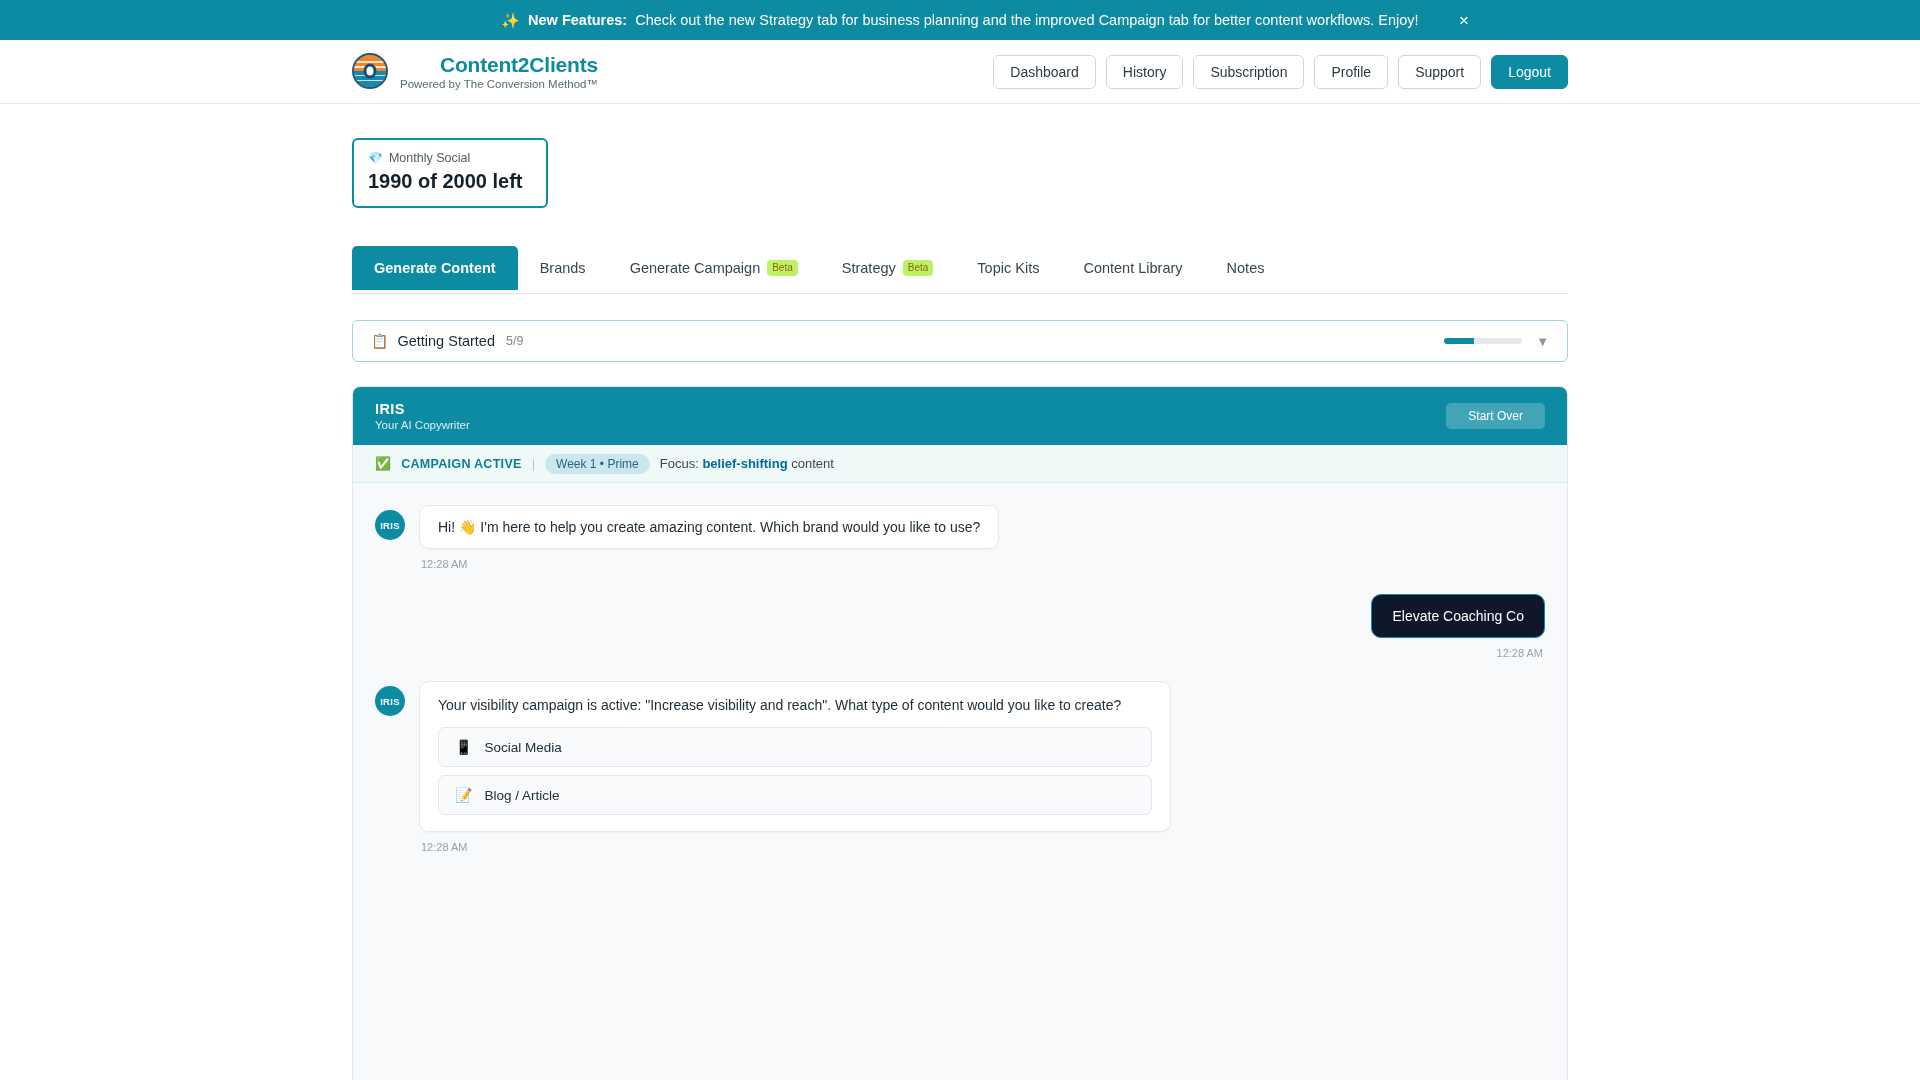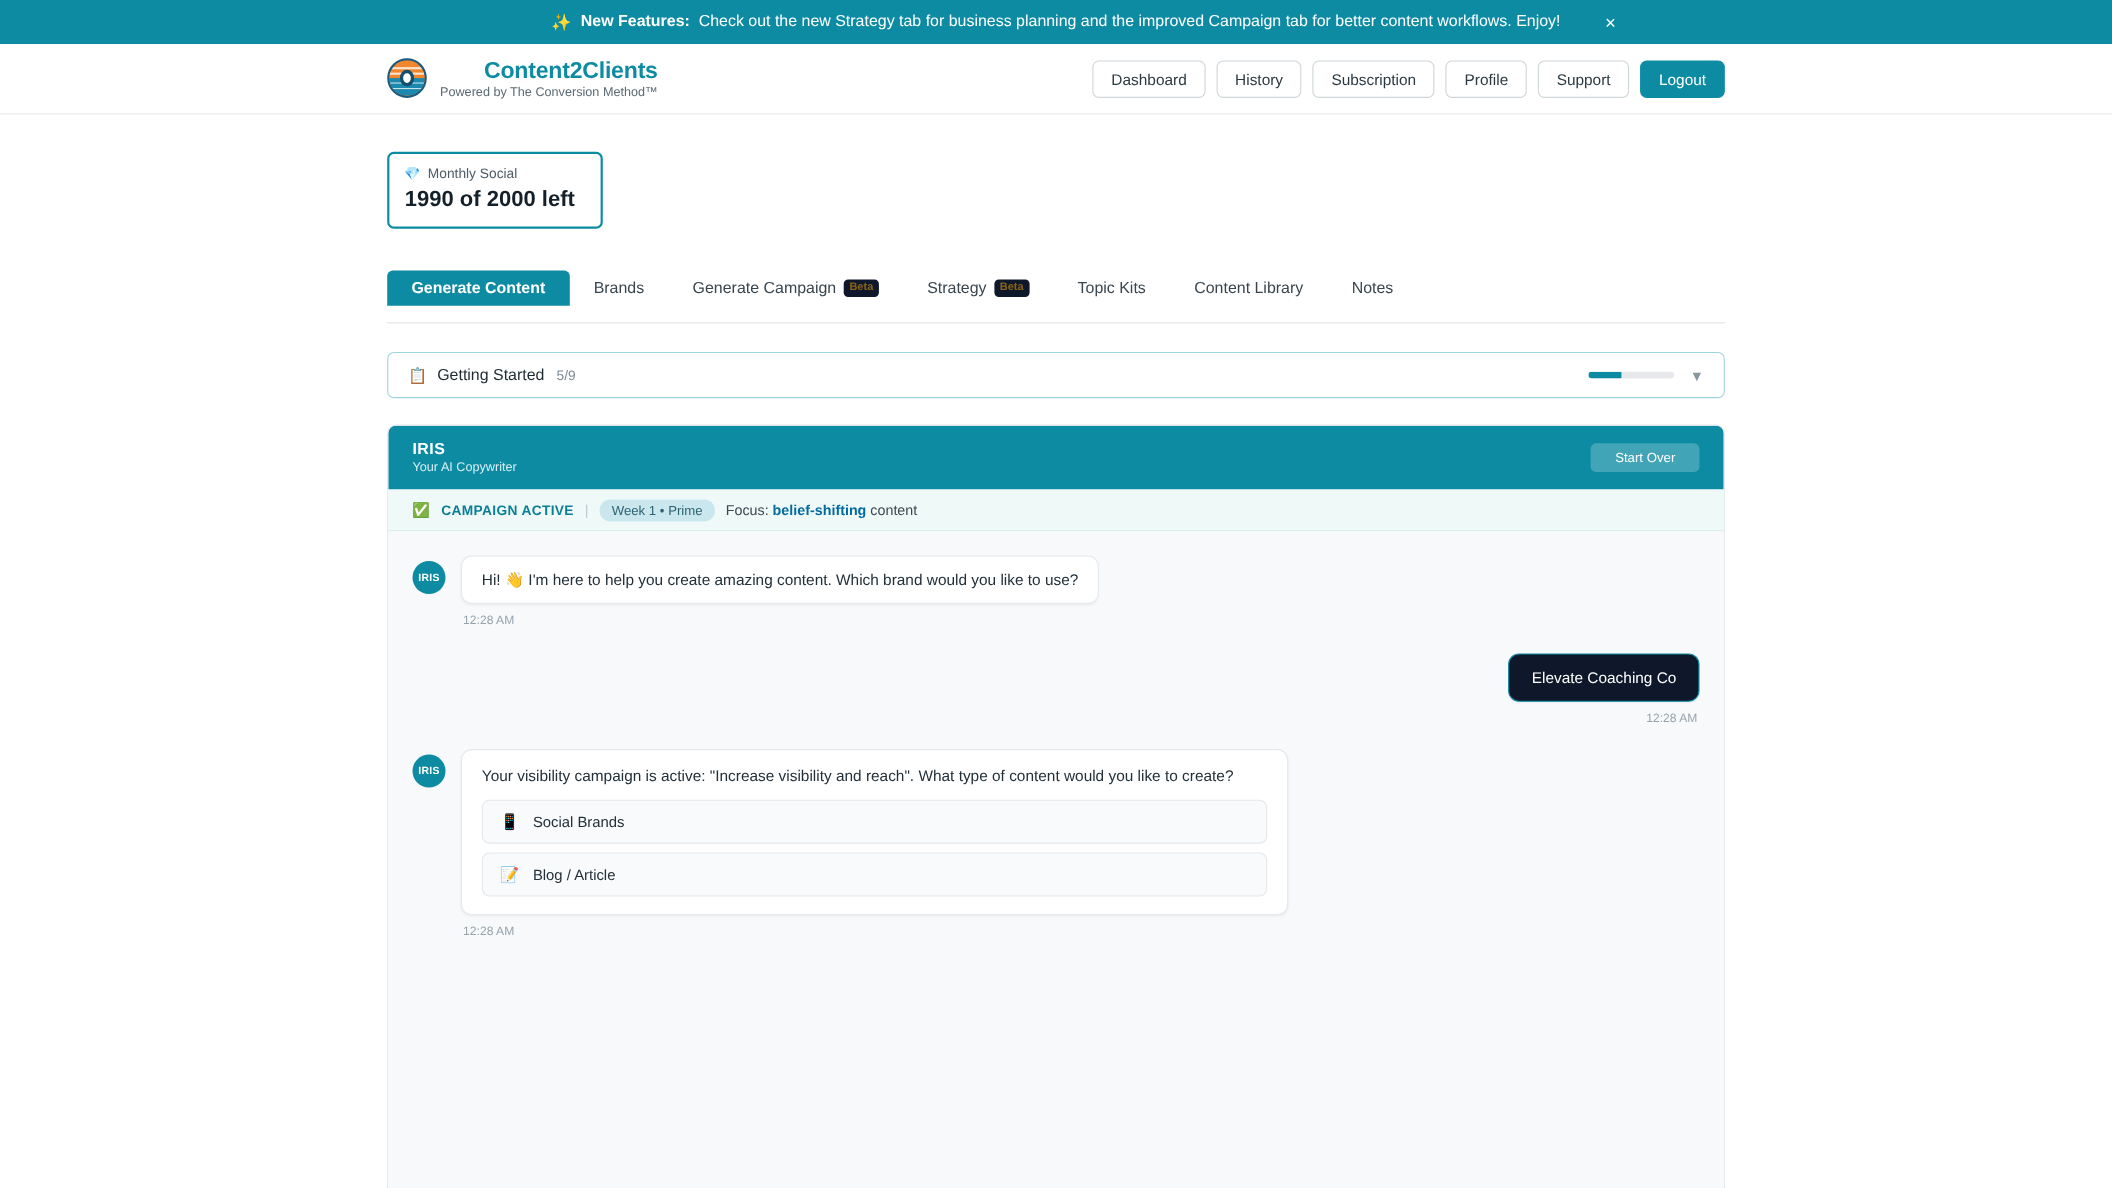--- a/index.html
+++ b/index.html
@@ -158,33 +158,33 @@
   }
   .tab {
     display: flex; align-items: center; gap: 7px;
     padding: 0 22px;
     font-size: 14.5px;
     color: #39464f;
     cursor: pointer;
     background: transparent;
     border: none;
     font-family: "Liberation Sans", sans-serif;
-    height: 32px;
+    height: 44px;
   }
   .tab.active {
     background: #0d8ba3;
     color: #ffffff;
     font-weight: bold;
     border-radius: 5px 5px 0 0;
   }
   .beta {
-    background: #0f172a;
+    background: #bef264;
     color: #8a6416;
     font-size: 10px;
-    font-weight: bold;
+    font-weight: normal;
     border-radius: 4px;
     padding: 2px 5px;
     line-height: 1.2;
   }
 
   
   .getting-started {
     margin-top: 26px;
     border: 1px solid #9fd4de;
     border-radius: 6px;
@@ -446,21 +446,21 @@
         </div>
 
         <div class="msg-row second">
           <div class="avatar">IRIS</div>
           <div class="bubble-wrap">
             <div class="bubble options">
               <div>Your visibility campaign is active: "Increase visibility and reach". What type of content would you like to create?</div>
               <div class="option-list">
                 <div class="option">
                   <span class="emo">📱</span>
-                  <span>Social Brands</span>
+                  <span>Social Media</span>
                 </div>
                 <div class="option">
                   <span class="emo">📝</span>
                   <span>Blog / Article</span>
                 </div>
               </div>
             </div>
             <div class="ts">12:28 AM</div>
           </div>
         </div>

